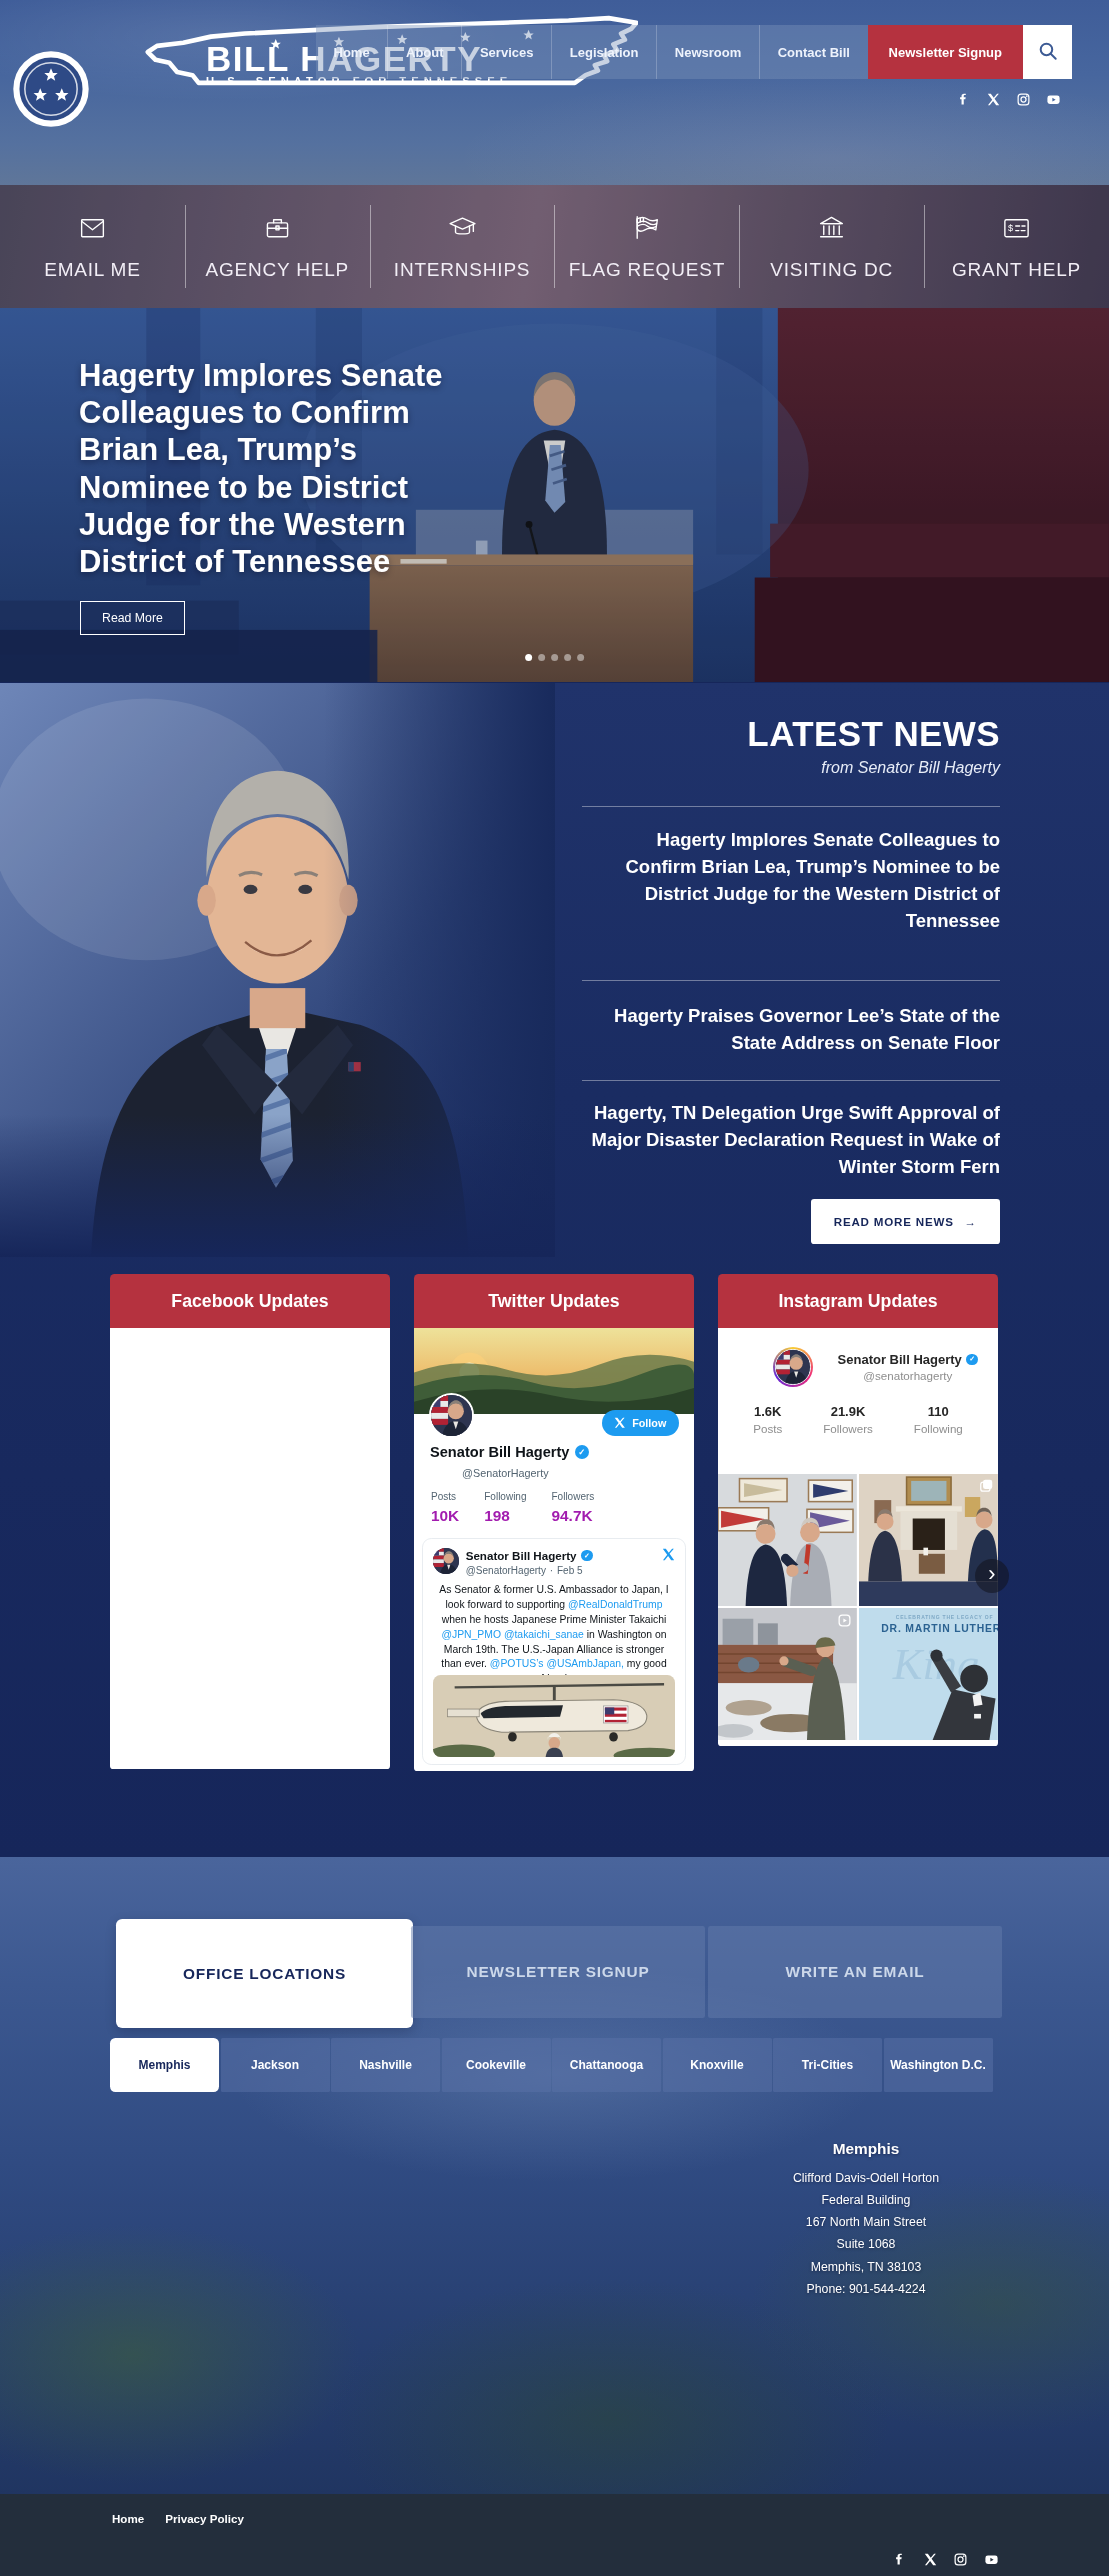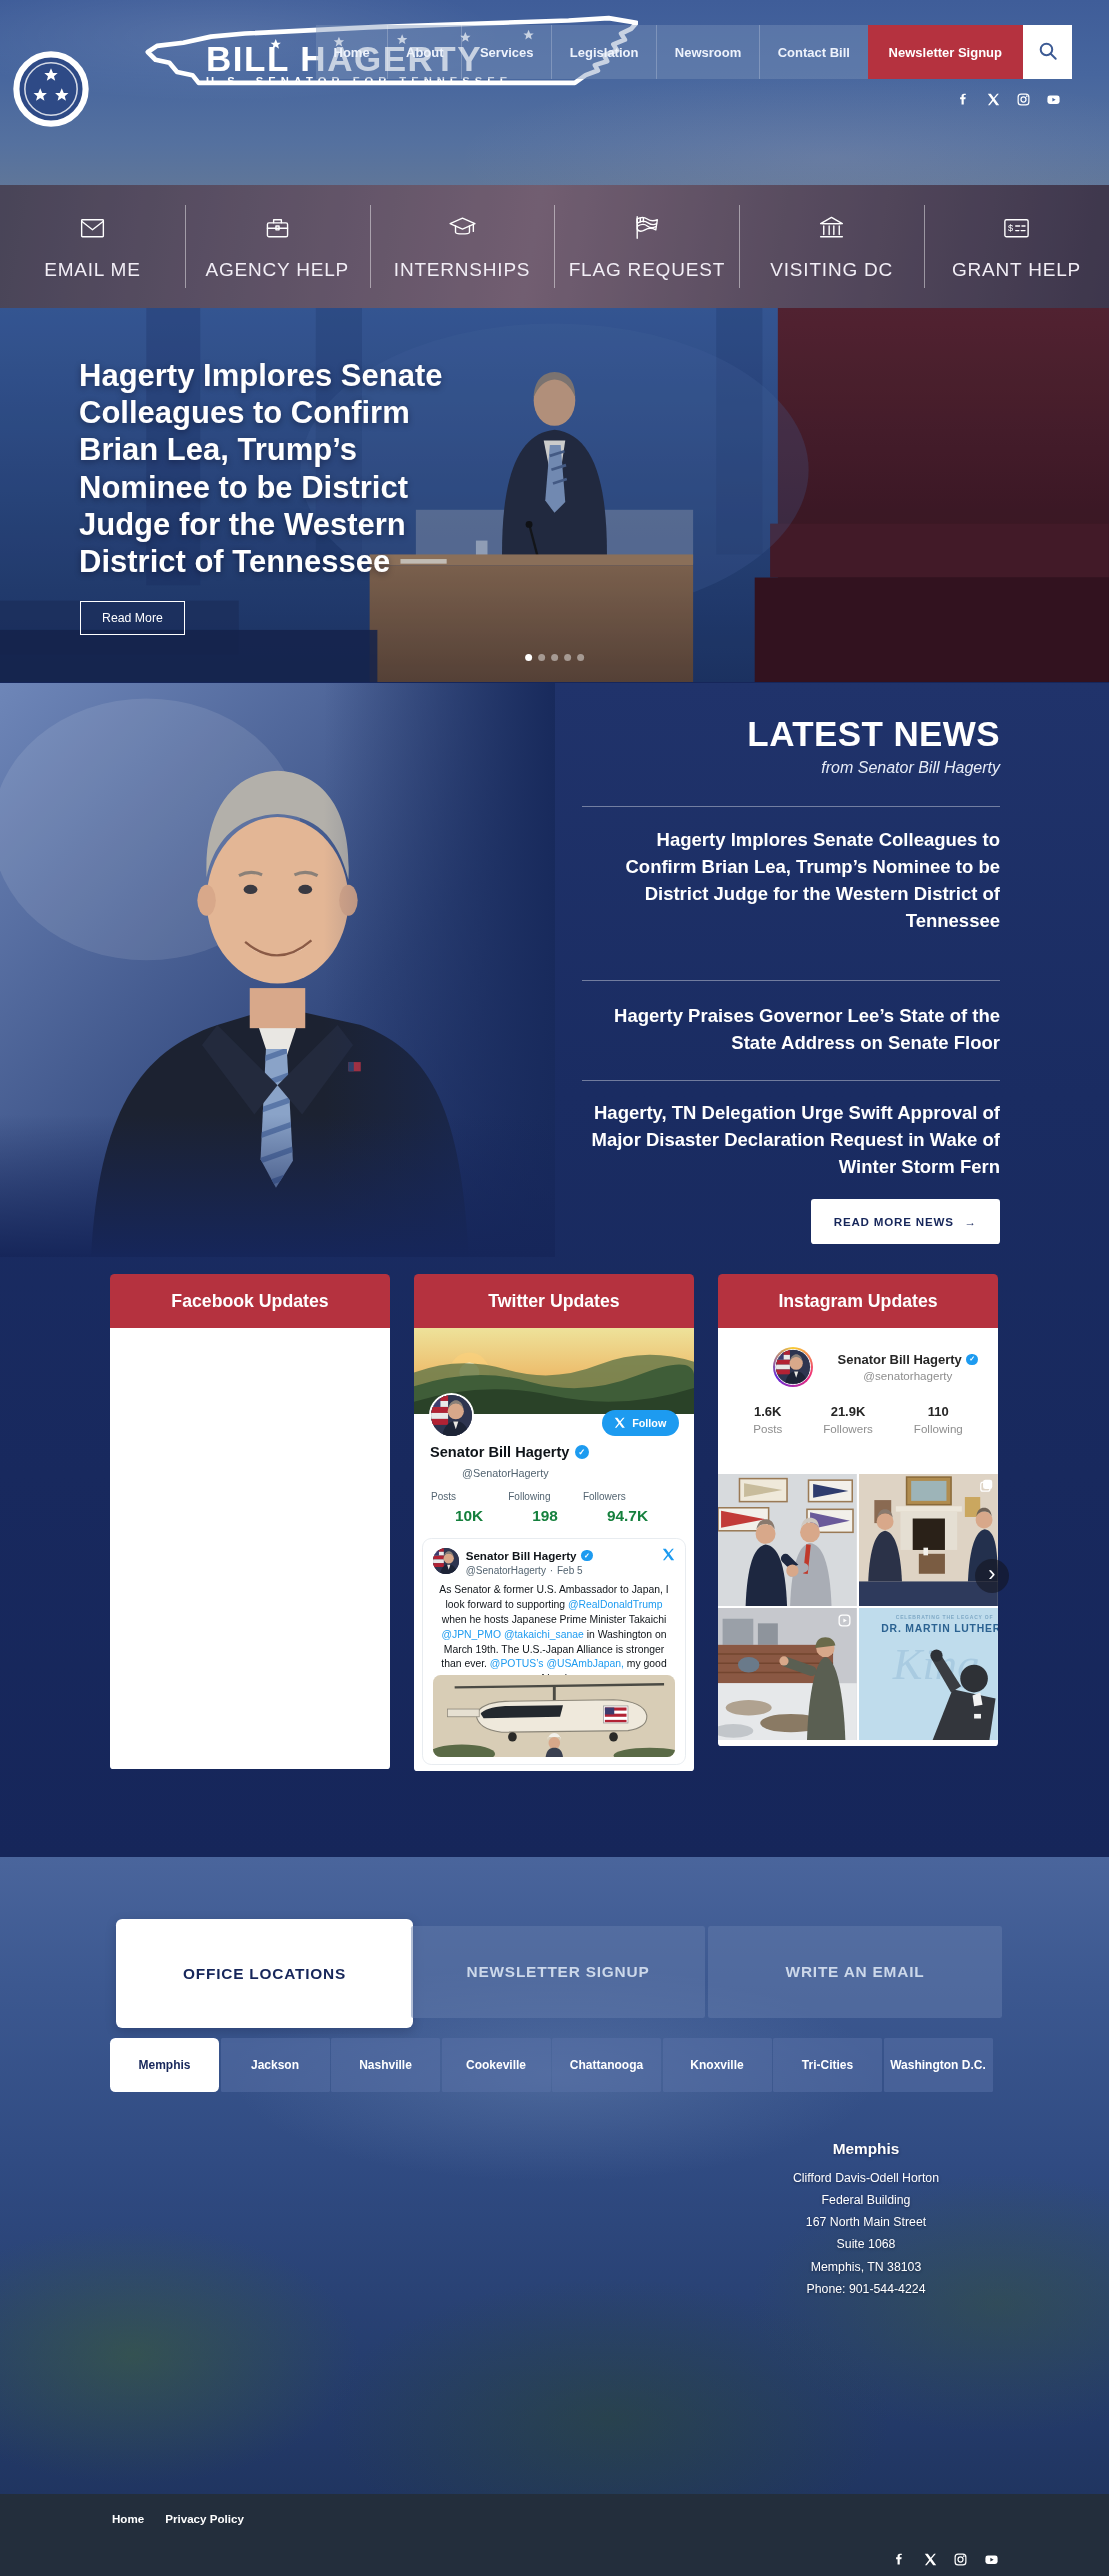--- a/index.html
+++ b/index.html
@@ -78,21 +78,21 @@
   .tw-avatar { position:absolute; left:15.4px; top:65px; width:45px; height:45px; border-radius:50%;
     border:2.3px solid #fff; overflow:hidden; background:#2e3550; }
   .tw-follow { position:absolute; right:15.4px; top:82px; height:26px; padding:0 12.3px; background:#1d9bf0;
     border-radius:13px; color:#fff; font-weight:700; font-size:10.8px; display:flex; gap:6.2px; align-items:center;
     border:none; cursor:pointer; font-family:inherit; }
   .tw-name { position:absolute; left:16px; top:116px; font-size:14.6px; font-weight:800; color:#0f1419;
     display:flex; align-items:center; gap:5.4px; }
   .tw-handle { position:absolute; left:48px; top:139px; color:#536471; font-size:10.8px; }
   .tw-stats { position:absolute; left:17px; top:163px; display:flex; gap:25px; }
   .tw-stat .lbl { font-size:10px; color:#536471; }
-  .tw-stat .val { font-size:15.4px; font-weight:700; color:#15803d; margin-top:5.4px;margin-left:24px; }
+  .tw-stat .val { font-size:15.4px; font-weight:700; color:#a21caf; margin-top:5.4px; }
   .badge { width:14px; height:14px; min-width:14px; border-radius:50%; background:#1d9bf0; color:#fff;
     display:inline-flex; align-items:center; justify-content:center; font-size:8.5px; font-weight:700; }
   .badge::after { content:"\2713"; }
   .badge.sm { width:11.6px; height:11.6px; min-width:11.6px; font-size:7px; }
   .tweet { position:absolute; left:7.7px; right:7.7px; top:210px; bottom:6.2px; border:0.8px solid #e8ecf0;
     border-radius:9.2px; padding:9.2px 10px 0; cursor:pointer; }
   .tweet-head { display:flex; gap:7px; }
   .tweet-avatar { width:26px; height:26px; min-width:26px; border-radius:50%; overflow:hidden; background:#2e3550; }
   .tweet-id { flex:1; }
   .tweet-name-row { display:flex; align-items:center; gap:4.6px; font-size:11.6px; font-weight:700; color:#0f1419; }

